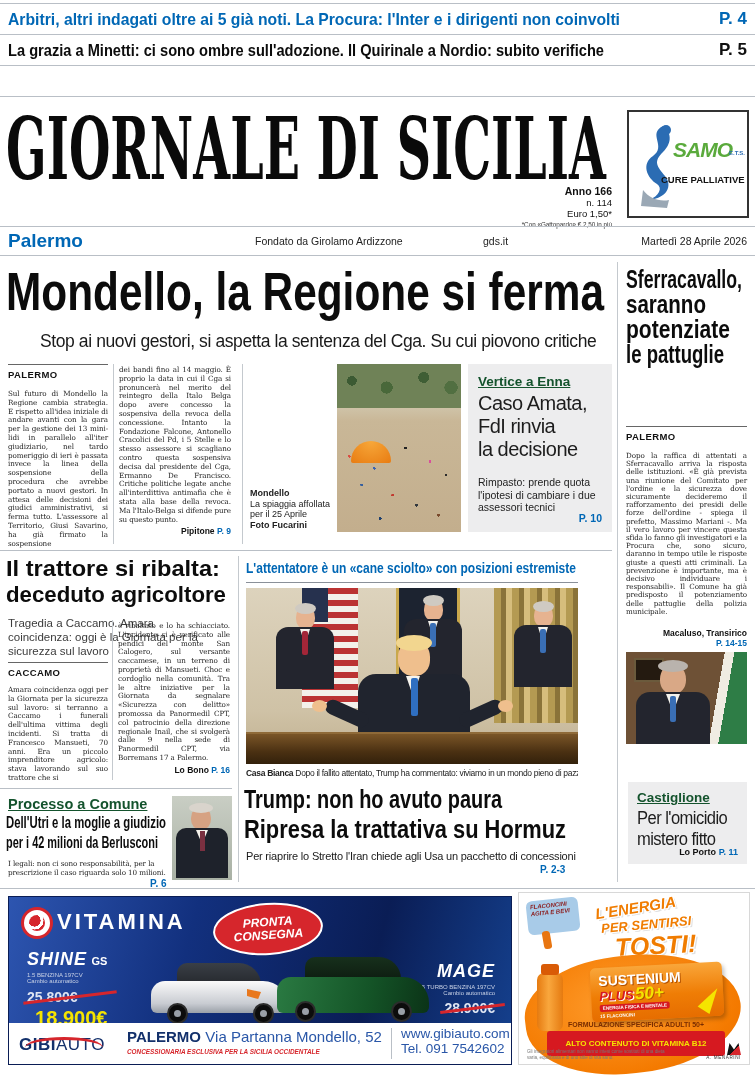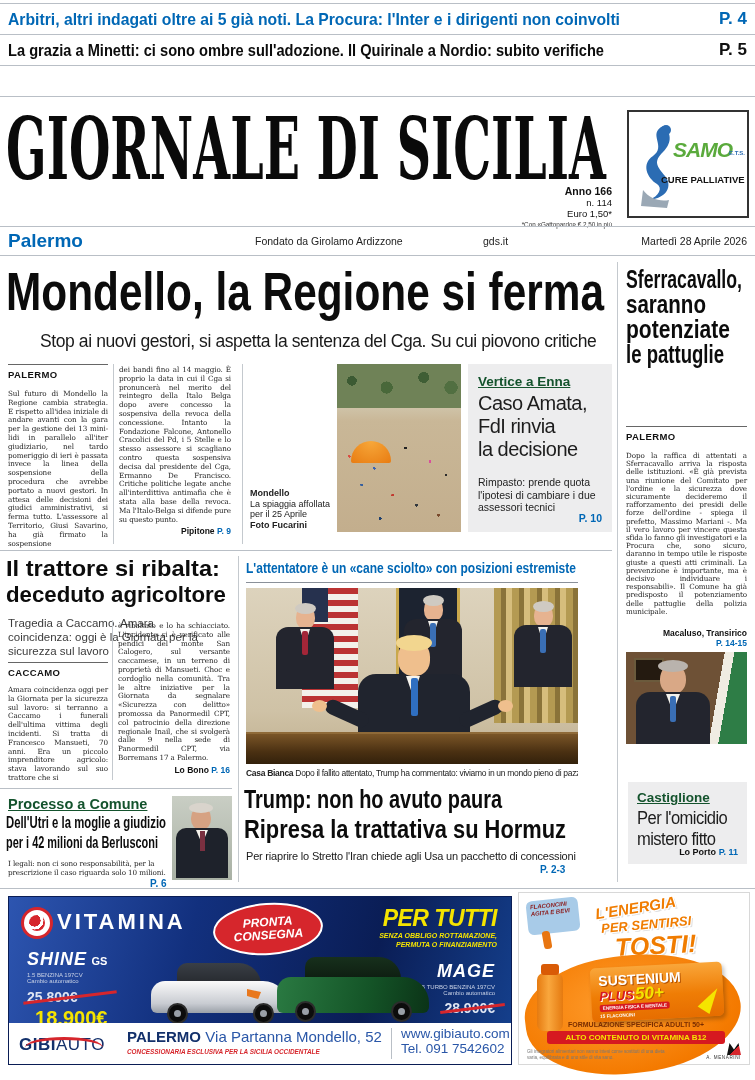--- a/index.html
+++ b/index.html
@@ -308,25 +308,20 @@
   <div class="abs dongfeng" style="left:8px;top:896px;width:502px;height:167px;">
     <div class="abs" style="left:12px;top:10px;width:26px;height:26px;border-radius:50%;border:3px solid #d6262c;background:#fff;">
       <div style="position:absolute;left:5px;top:5px;width:16px;height:16px;border-radius:50%;background:radial-gradient(circle at 35% 35%, #d6262c 40%, #fff 41% 60%, #d6262c 61%);"></div>
     </div>
     <span class="abs" style="left:48px;top:12px;font-size:22px;font-weight:800;color:#fff;letter-spacing:3px;">VITAMINA</span>
 
     <div class="abs pre" style="left:204px;top:6px;width:106px;height:48px;background:#d6262c;border:2px solid #fff;border-radius:50%;transform:rotate(-4deg);
         display:flex;align-items:center;justify-content:center;text-align:center;font-size:12px;line-height:13px;font-weight:800;font-style:italic;color:#fff;">PRONTA
 CONSEGNA</div>
 
-    <div class="abs yellow" style="right:14px;top:8px;text-align:right;font-style:italic;">
-      <div style="font-size:23px;font-weight:800;letter-spacing:-0.5px;">PER TUTTI</div>
-      <div class="pre" style="font-size:7px;font-weight:700;line-height:8.5px;">SENZA OBBLIGO ROTTAMAZIONE,
-PERMUTA O FINANZIAMENTO</div>
-    </div>
 
     <div class="abs" style="left:18px;top:52px;color:#fff;">
       <div><span style="font-size:18px;font-weight:800;font-style:italic;letter-spacing:1px;">SHINE</span>
            <span style="font-size:11px;font-weight:700;">GS</span></div>
       <div style="font-size:6px;color:#c9d2e6;margin-top:2px;">1.5 BENZINA 197CV</div>
       <div style="font-size:6px;color:#c9d2e6;">Cambio automatico</div>
       <div class="strike" style="font-size:14px;margin-top:5px;">25.800€</div>
       <div class="yellow" style="font-size:20px;font-weight:800;margin-top:2px;text-align:right;">18.900€</div>
     </div>
 
@@ -392,21 +387,21 @@
       <div style="position:absolute;left:8px;top:5px;font-size:14px;font-weight:800;color:#fff;text-shadow:1px 1px 0 #b35200;">SUSTENIUM</div>
       <span style="position:absolute;left:8px;top:21px;font-size:13px;font-weight:800;font-style:italic;color:#d61920;text-shadow:1px 1px 0 #fff;">PLUS</span>
       <span style="position:absolute;left:44px;top:18px;font-size:17px;font-weight:800;font-style:italic;color:#f5e400;text-shadow:1px 1px 0 #b35200;">50+</span>
       <div style="position:absolute;left:8px;top:37px;font-size:4.6px;font-weight:700;color:#fff;background:#d61920;padding:1px 3px;border-radius:2px;">ENERGIA FISICA E MENTALE</div>
       <div style="position:absolute;left:8px;top:46px;font-size:4.6px;font-weight:700;color:#fff;">15 FLACONCINI</div>
       <div style="position:absolute;right:6px;bottom:4px;width:0;height:0;border-left:7px solid transparent;border-right:7px solid transparent;border-bottom:26px solid #f5e400;transform:rotate(35deg);"></div>
     </div>
     <div class="sus-bottle"></div>
 
     <div class="abs" style="left:14px;top:128px;width:206px;text-align:center;font-size:7px;font-weight:800;color:#7a2d00;">FORMULAZIONE SPECIFICA ADULTI 50+</div>
-    <div class="abs" style="left:28px;top:138px;width:178px;background:#d61920;border-radius:3px;text-align:center;font-size:8px;font-weight:800;color:#f5e400;padding:2px 0;">ALTO CONTENUTO DI VITAMINA B12</div>
+    <div class="abs" style="left:28px;top:138px;width:178px;background:#d61920;border-radius:3px;text-align:center;font-size:8px;font-weight:800;color:#f5e400;padding:8px 0;">ALTO CONTENUTO DI VITAMINA B12</div>
 
     <div class="abs" style="left:8px;bottom:4px;width:140px;font-size:4.6px;line-height:5.4px;color:#777;">Gli integratori alimentari non vanno intesi come sostituti di una dieta varia, equilibrata e di uno stile di vita sano.</div>
     <div class="abs" style="right:8px;bottom:4px;text-align:center;">
       <div class="m-logo"></div>
       <div style="font-size:4.6px;letter-spacing:0.6px;color:#333;">A. MENARINI</div>
     </div>
   </div>
 
 </div>
 

